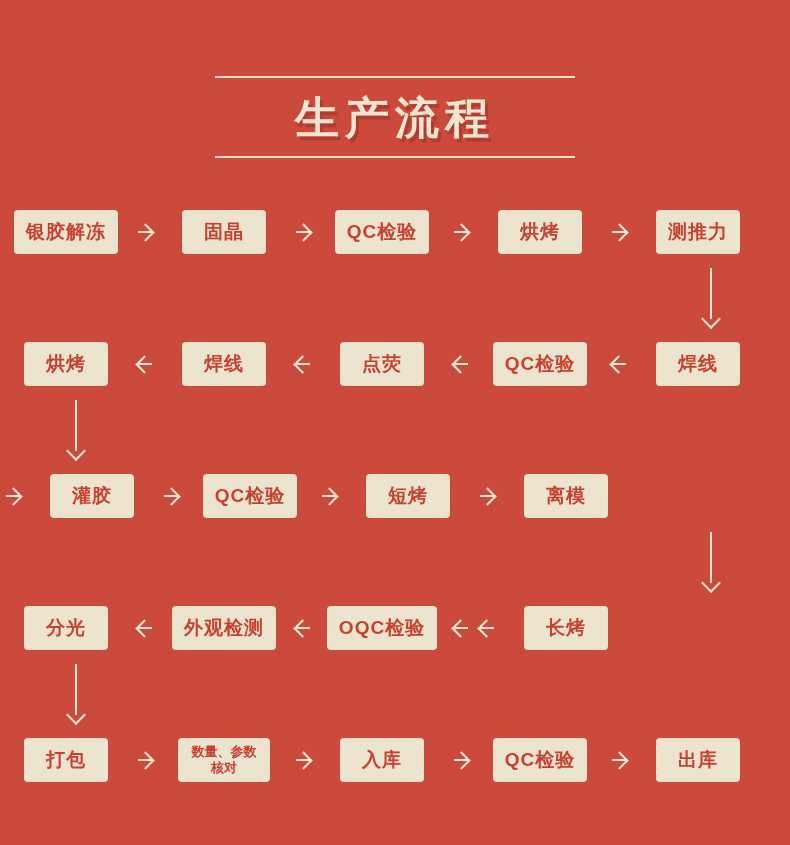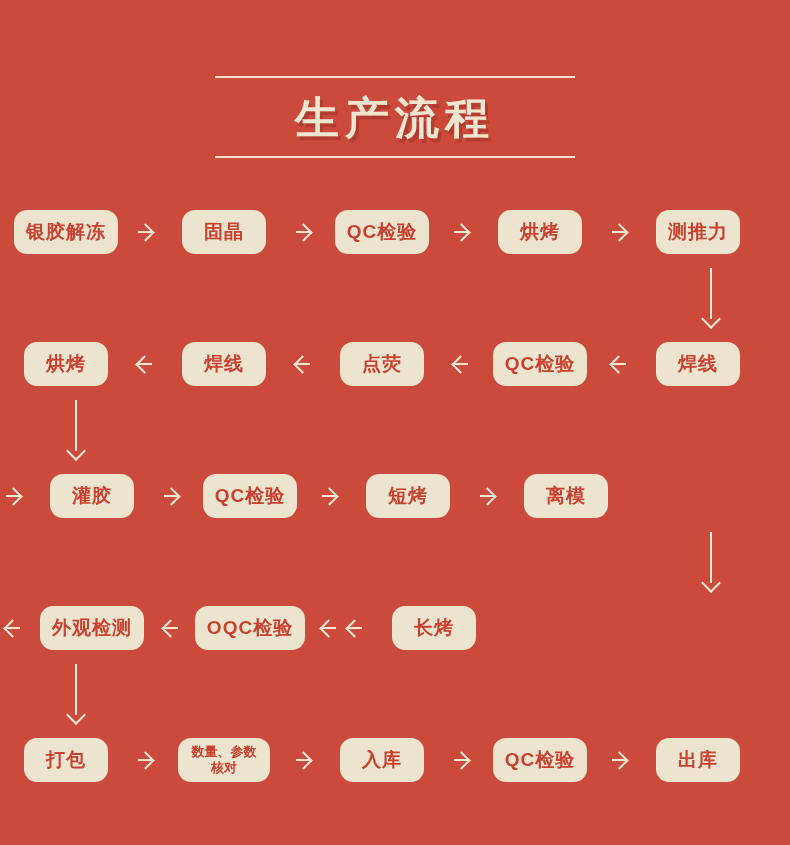--- a/index.html
+++ b/index.html
@@ -64,21 +64,21 @@
 
   .cell {
     display: flex;
     align-items: center;
     justify-content: center;
   }
 
   .node {
     background: #EDE4CF;
     color: #C8412F;
-    border-radius: 13px;
+    border-radius: 4px;
     height: 44px;
     min-width: 84px;
     padding: 0 12px;
     display: flex;
     align-items: center;
     justify-content: center;
     font-size: 19px;
     font-weight: bold;
     letter-spacing: 1px;
     box-sizing: border-box;
@@ -293,20 +293,23 @@
           <span class="shaft"></span>
           <span class="head"></span>
         </div>
     </div>
     <div class="cell" style="width:132px;">
       <div class="node">离模</div>
     </div>
   </div>
 
   <div class="row row-4">
+    <div class="cell" style="width:132px;">
+      <div class="node">分光</div>
+    </div>
     <div class="cell" style="width:26px;">
       <div class="harrow left">
           <span class="shaft"></span>
           <span class="head"></span>
         </div>
     </div>
     <div class="cell" style="width:132px;">
       <div class="node wide">外观检测</div>
     </div>
     <div class="cell" style="width:26px;">

